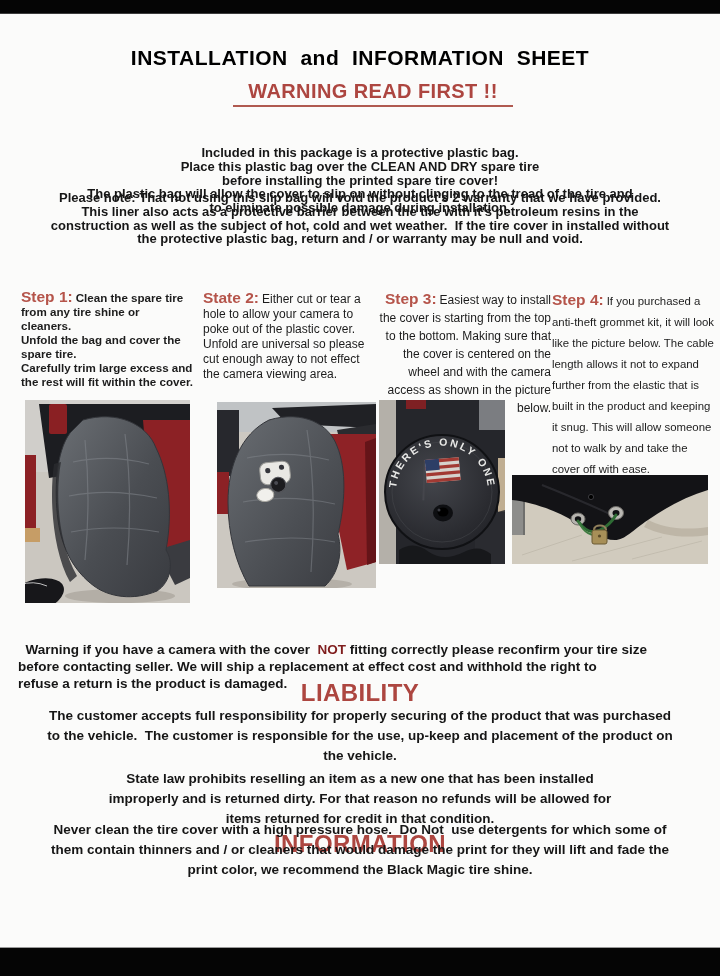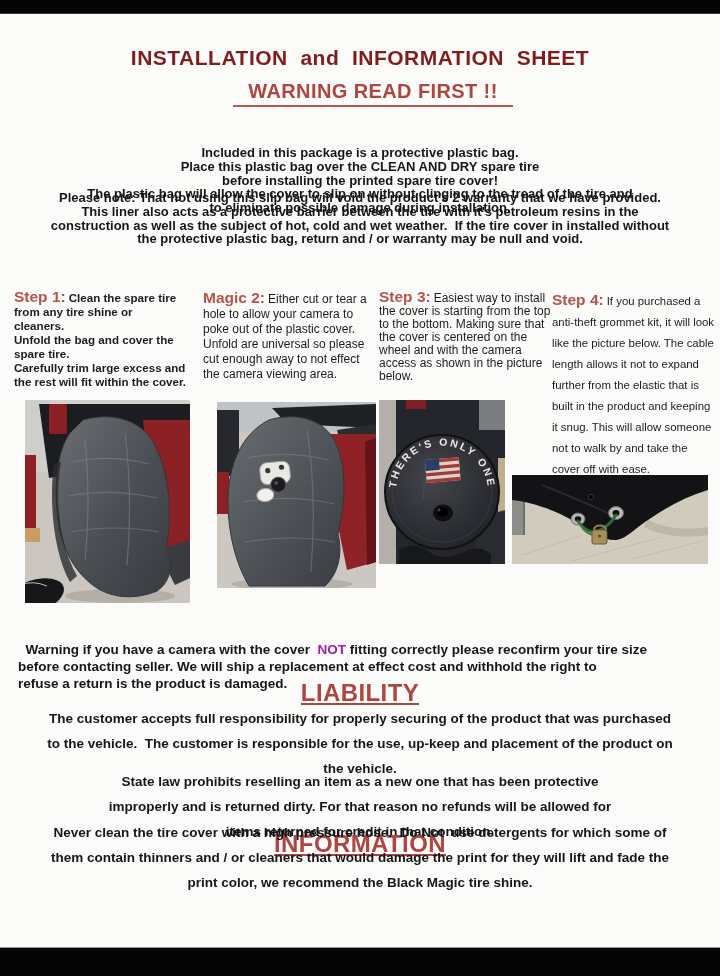--- a/index.html
+++ b/index.html
@@ -8,53 +8,53 @@
     width:720px; height:976px; position:relative; overflow:hidden;
     background:#fbfbfa;
     font-family:"Liberation Sans", sans-serif;
     color:var(--ink);
   }
   .abs{ position:absolute; }
   .bar-top{ left:0; top:0; width:720px; height:13px; background:#050505; border-bottom:1px solid #3c3c3c; }
   .bar-bottom{ left:0; top:947px; width:720px; height:29px; background:#050505; border-top:1px solid #9a9a9a; }
 
   .title{ top:46px; left:0; width:720px; text-align:center;
-    font-size:21px; font-weight:bold; color:#7f1d1d; white-space:pre-wrap; letter-spacing:.5px; }
+    font-size:21px; font-weight:bold; color:#000000; white-space:pre-wrap; letter-spacing:.5px; }
   .warnwrap{ top:80px; left:0; width:720px; text-align:center;margin-left:13px; }
   .warnhead{ display:inline-block; color:var(--red); font-size:20px; font-weight:bold;
     border-bottom:2px solid #b05a50; padding:0 15px 2px; letter-spacing:.4px; }
 
   .intro{ left:14px; width:692px; text-align:center; font-size:13px; font-weight:bold;
     line-height:13.8px; white-space:pre-wrap; }
   .intro1{ top:117px;margin-top:29px; } .intro2{ top:191px; }
 
   .step{ font-size:12px; color:#1c1c1c; }
   .step .lbl{ font-size:15.5px; color:var(--steplbl); font-weight:bold; margin-right:3px; }
   .step .txt{ white-space:pre-line; }
-  .s1{ left:14px;  top:290px; width:172px; font-weight:bold; font-size:11.6px; line-height:14px; }
+  .s1{ left:21px;  top:290px; width:172px; font-weight:bold; font-size:11.6px; line-height:14px; }
   .s2{ left:203px; top:290px; width:176px; line-height:15px; }
-  .s3{ left:379px; top:290px; width:172px; line-height:13px; }
+  .s3{ left:379px; top:290px; width:172px; line-height:18px;text-align:right; }
   .s4{ left:552px; top:289px; width:163px; font-size:11.4px; line-height:21px; }
 
   .ph svg{ display:block; }
   .ph1{ left:25px;  top:400px; }
   .ph2{ left:217px; top:402px; }
   .ph3{ left:379px; top:400px; }
   .ph4{ left:512px; top:475px; }
 
   .fitwarn{ left:18px; top:624px; width:696px; font-size:13.5px; font-weight:bold;
     line-height:17px; white-space:pre-wrap; }
-  .fitwarn .em{ color:#a21caf; }
+  .fitwarn .em{ color:#7f1d1d; }
 
   .h-red{ left:0; width:720px; text-align:center; color:var(--red);
-    font-weight:bold; font-size:24px; letter-spacing:.4px;text-decoration:underline; }
+    font-weight:bold; font-size:24px; letter-spacing:.4px; }
   .liab-h{ top:679px; } .maint-h{ top:830px; }
 
   .cpara{ left:13px; width:694px; text-align:center; font-size:13.5px; font-weight:bold;
-    line-height:25px; white-space:pre-wrap; }
+    line-height:20px; white-space:pre-wrap; }
   .liab1{ top:706px; } .liab2{ top:769px; } .maintp{ top:820px; }
 </style>
 </head>
 <body>
 
 <div class="abs bar-top"></div>
 <div class="abs bar-bottom"></div>
 
 <div class="abs title">INSTALLATION  and  INFORMATION  SHEET</div>
 
@@ -71,21 +71,21 @@
 This liner also acts as a protective barrier between the tire with it's petroleum resins in the
 construction as well as the subject of hot, cold and wet weather.  If the tire cover in installed without
 the protective plastic bag, return and / or warranty may be null and void.</div>
 
 <div class="abs step s1">
   <span class="lbl">Step 1:</span><span class="txt">Clean the spare tire from any tire shine or cleaners.
 Unfold the bag and cover the spare tire.
 Carefully trim large excess and the rest will fit within the cover.</span>
 </div>
 <div class="abs step s2">
-  <span class="lbl">Magic 2:</span><span class="txt">Either cut or tear a hole to allow your camera to poke out of the plastic cover. Unfold are universal so please cut enough away to not effect the camera viewing area.</span>
+  <span class="lbl">State 2:</span><span class="txt">Either cut or tear a hole to allow your camera to poke out of the plastic cover. Unfold are universal so please cut enough away to not effect the camera viewing area.</span>
 </div>
 <div class="abs step s3">
   <span class="lbl">Step 3:</span><span class="txt">Easiest way to install the cover is starting from the top to the bottom. Making sure that the cover is centered on the wheel and with the camera access as shown in the picture below.</span>
 </div>
 <div class="abs step s4">
   <span class="lbl">Step 4:</span><span class="txt">If you purchased a anti-theft grommet kit, it will look like the picture below. The cable length allows it not to expand further from the elastic that is built in the product and keeping it snug. This will allow someone not to walk by and take the cover off with ease.
 If you do not have a cable and lock you can use a heavy duty plastic tie and draw it tight.</span>
 </div>
 
 <div class="abs ph ph1">
@@ -231,20 +231,20 @@
 <div class="abs fitwarn">
   <span>Warning if you have a camera with the cover  </span><span class="em">NOT</span><span> fitting correctly please reconfirm your tire size
 before contacting seller. We will ship a replacement at effect cost and withhold the right to
 refuse a return is the product is damaged.</span>
 </div>
 
 <div class="abs h-red liab-h">LIABILITY</div>
 <div class="abs cpara liab1">The customer accepts full responsibility for properly securing of the product that was purchased
 to the vehicle.  The customer is responsible for the use, up-keep and placement of the product on
 the vehicle.</div>
-<div class="abs cpara liab2">State law prohibits reselling an item as a new one that has been protective
+<div class="abs cpara liab2">State law prohibits reselling an item as a new one that has been installed
 improperly and is returned dirty. For that reason no refunds will be allowed for
 items returned for credit in that condition.</div>
 
 <div class="abs h-red maint-h">INFORMATION</div>
 <div class="abs cpara maintp">Never clean the tire cover with a high pressure hose.  Do Not  use detergents for which some of
 them contain thinners and / or cleaners that would damage the print for they will lift and fade the
 print color, we recommend the Black Magic tire shine.</div>
 
 </body></html>

